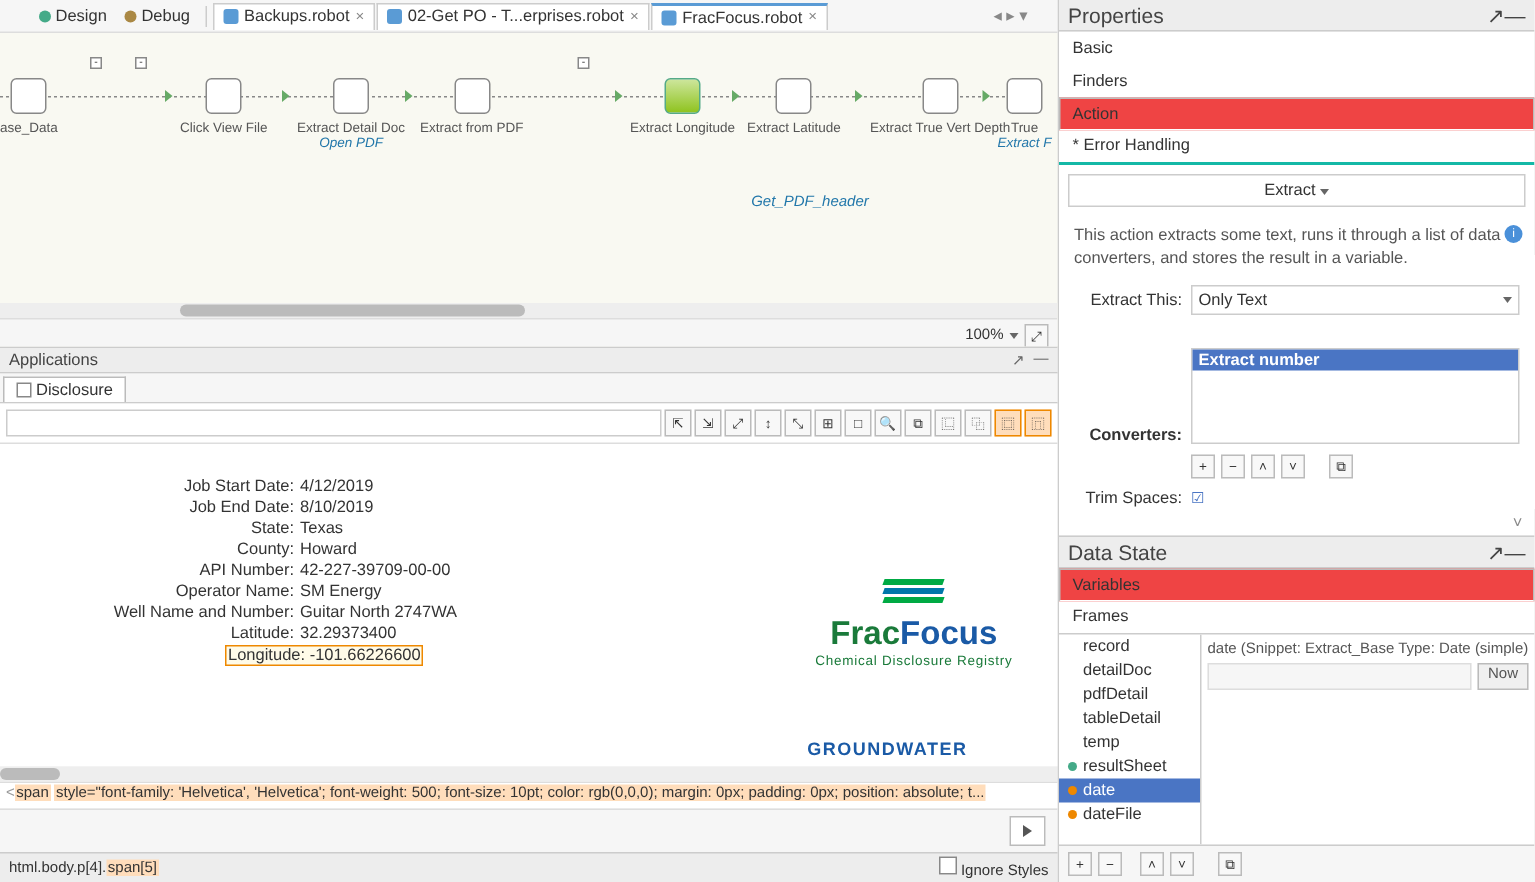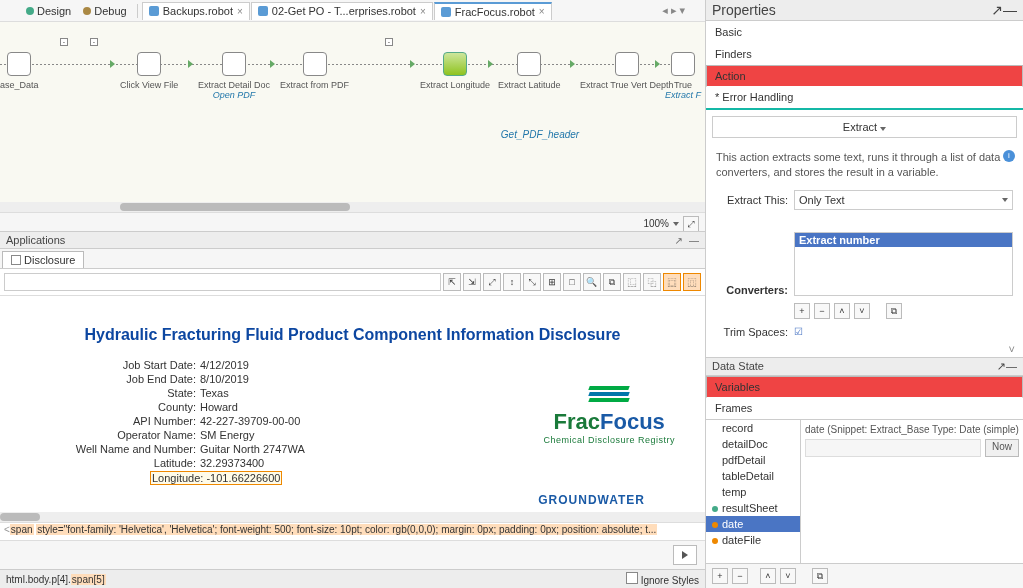--- a/index.html
+++ b/index.html
@@ -86,21 +86,21 @@
 .info-icon { position: absolute; right: 8px; top: 6px; width: 12px; height: 12px; border-radius: 50%; background: #4a90d9; color: #fff; font-size: 8px; text-align: center; line-height: 12px; }
 .prop-row { display: flex; align-items: center; padding: 3px 10px; font-size: 11px; gap: 6px; }
 .prop-row .plabel { width: 72px; text-align: right; }
 .prop-select { flex: 1; height: 20px; border: 1px solid #ccc; padding: 0 4px; font-size: 11px; background: #fff; display: flex; align-items: center; justify-content: space-between; cursor: pointer; }
 .converters-box { flex: 1; height: 64px; border: 1px solid #ccc; background: #fff; font-size: 11px; }
 .converters-box .item { background: #4a75c4; color: #fff; padding: 1px 4px; }
 .conv-controls { display: flex; gap: 4px; padding: 4px 10px 4px 88px; }
 .mini-btn { width: 16px; height: 16px; border: 1px solid #bbb; background: #f8f8f8; font-size: 9px; text-align: center; line-height: 14px; cursor: pointer; }
 
 
-.ds-header { display: flex; align-items: center; justify-content: space-between; padding: 2px 6px; font-size: 11px; color: #444; background: #ededed; border-top: 1px solid #ccc; border-bottom: 1px solid #ccc; }
+.ds-header { display: flex; align-items: center; justify-content: space-between; padding: 2px 6px; font-size: 14px; color: #444; background: #ededed; border-top: 1px solid #ccc; border-bottom: 1px solid #ccc; }
 .ds-tabs { display: flex; border-bottom: 1px solid #ccc; flex-direction: column; }
 .ds-body { display: flex; flex: 1; overflow: hidden; }
 .ds-list { width: 95px; border-right: 1px solid #ccc; font-size: 11px; }
 .ds-list .item { padding: 2px 6px; cursor: pointer; }
 .ds-list .item.sel { background: #4a75c4; color: #fff; }
 .ds-list .item .ind { display: inline-block; width: 6px; height: 6px; border-radius: 50%; margin-right: 4px; }
 .ds-detail { flex: 1; padding: 4px; font-size: 10px; color: #555; }
 .ds-detail .desc { margin-bottom: 4px; }
 .ds-detail .now-row { display: flex; gap: 4px; }
 .ds-detail .input { flex: 1; height: 18px; border: 1px solid #ddd; background: #f6f6f6; }
@@ -236,21 +236,20 @@
           <div class="tool-icon">🔍</div>
           <div class="tool-icon">⧉</div>
           <div class="tool-icon">⿺</div>
           <div class="tool-icon">⿻</div>
           <div class="tool-icon orange">⿴</div>
           <div class="tool-icon orange">⿵</div>
         </div>
     </div>
 
     <div class="browser-content">
-      <div class="disclosure-title">Hydraulic Fracturing Fluid Product Component Information Disclosure</div>
       <div class="info-block" id="info-rows">
           <div class="info-row">
             <span class="lbl">Job Start Date:</span>
             <span class="val">4/12/2019</span>
           </div>
           <div class="info-row">
             <span class="lbl">Job End Date:</span>
             <span class="val">8/10/2019</span>
           </div>
           <div class="info-row">

